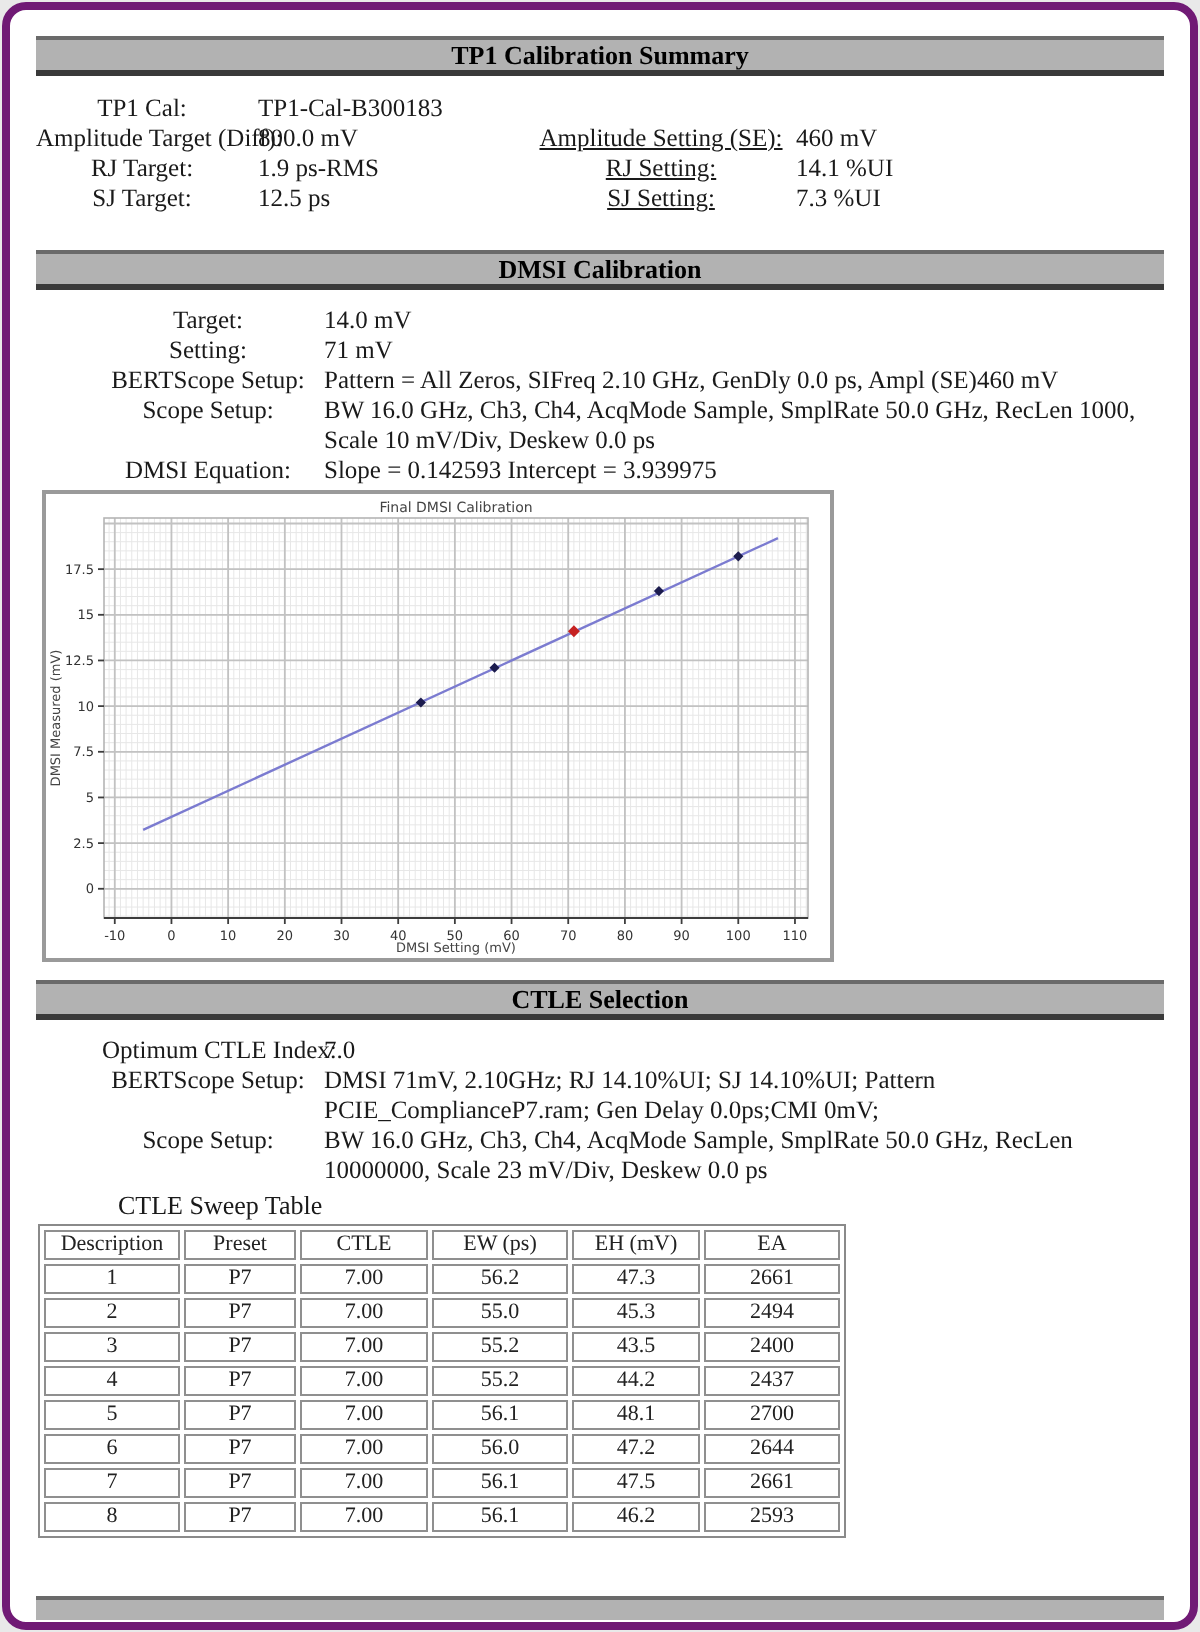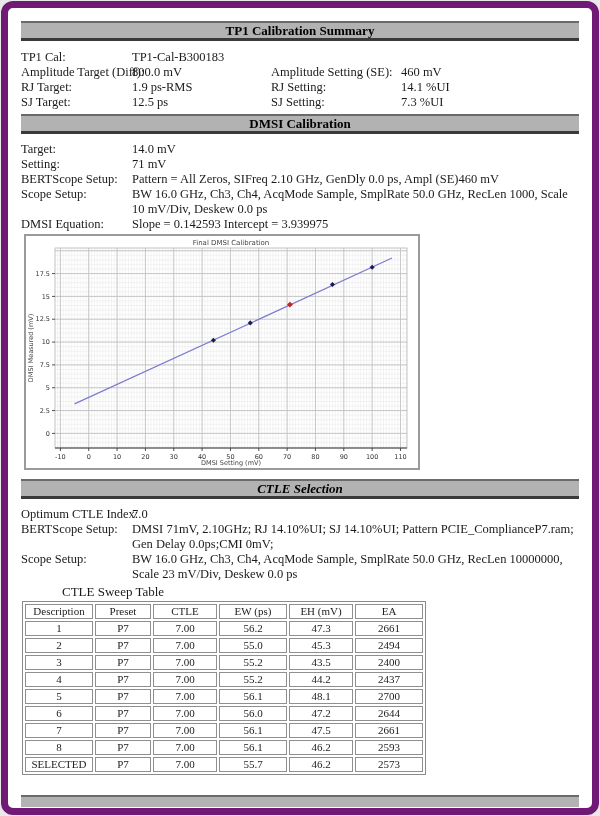--- a/index.html
+++ b/index.html
@@ -4,66 +4,66 @@
 <style>
   html,body { margin:0; padding:0; }
   body {
     width:600px; height:816px; position:relative;
     background:#e9e9e9;
     font-family:"Liberation Serif", serif;
     color:#1a1a1a;
   }
   .frame {
     position:absolute; inset:1px;
-    border:7px solid #701a75; border-radius:12px;
+    border:4px solid #701a75; border-radius:12px;
     background:#ffffff; overflow:hidden;
   }
   .content { position:absolute; left:13px; right:13px; top:13px; }
 
   .bar {
     background:#b2b2b2;
     border-top:2px solid #6a6a6a;
     border-bottom:3px solid #3a3a3a;
     text-align:center;
     font-weight:bold; font-size:13px; line-height:15px;
     color:#000;
   }
   .bottom-bar {
     position:absolute; left:13px; right:13px; bottom:1px; height:10px;
     background:#b2b2b2; border-top:2px solid #6a6a6a;
   }
 
   .kv { display:flex; font-size:12.5px; line-height:15px; }
-  .kv .lbl { width:106px; flex:none; text-align:left; white-space:nowrap; }
+  .kv .lbl { width:106px; flex:none; text-align:center; white-space:nowrap; }
   .kv .val { margin-left:5px; max-width:452px;font-family:Liberation Serif, serif; }
-  .kv.right .lbl { width:125px; }
+  .kv.right .lbl { width:125px;text-decoration:underline; }
 
   .sec1 { margin-top:9px; display:grid; grid-template-columns:250px 1fr; row-gap:0; }
-  .sec-rows { margin-top:8px; }
+  .sec-rows { margin-top:8px;margin-left:33px; }
 
   .chart-box {
     margin:2px 0 0 3px; width:392px; height:232px;
     border:2px solid #9a9a9a; background:#fff;
   }
 
   .sweep-label { margin:2px 0 2px 41px; font-size:13px; line-height:15px; }
 
   table.sweep {
     border-collapse:separate; border-spacing:2px;
     border:1px solid #8a8a8a; background:#fff;
     margin-left:1px;
   }
   table.sweep td, table.sweep th {
     border:1px solid #8f8f8f;
     font-weight:normal; font-size:11px; line-height:13px;
     padding:0 2px; text-align:center; color:#222;
     font-family:"Liberation Serif", serif;
   }
-  .m-top-bar2 { margin-top:4px; }
-  .m-top-bar3 { margin-top:9px;font-style:italic; }
+  .m-top-bar2 { margin-top:18px; }
+  .m-top-bar3 { margin-top:9px; }
 </style>
 </head>
 <body>
 
 <div class="frame">
   <div class="content">
 
     <div class="bar">
       <span>TP1 Calibration Summary</span>
     </div>
@@ -473,26 +473,18 @@
             <td>2661</td>
           </tr>
           <tr>
             <td>8</td>
             <td>P7</td>
             <td>7.00</td>
             <td>56.1</td>
             <td>46.2</td>
             <td>2593</td>
           </tr>
-          <tr>
-            <td>SELECTED</td>
-            <td>P7</td>
-            <td>7.00</td>
-            <td>55.7</td>
-            <td>46.2</td>
-            <td>2573</td>
-          </tr>
         </tbody>
     </table>
 
   </div>
   <div class="bottom-bar"></div>
 </div>
 
 </body></html>

